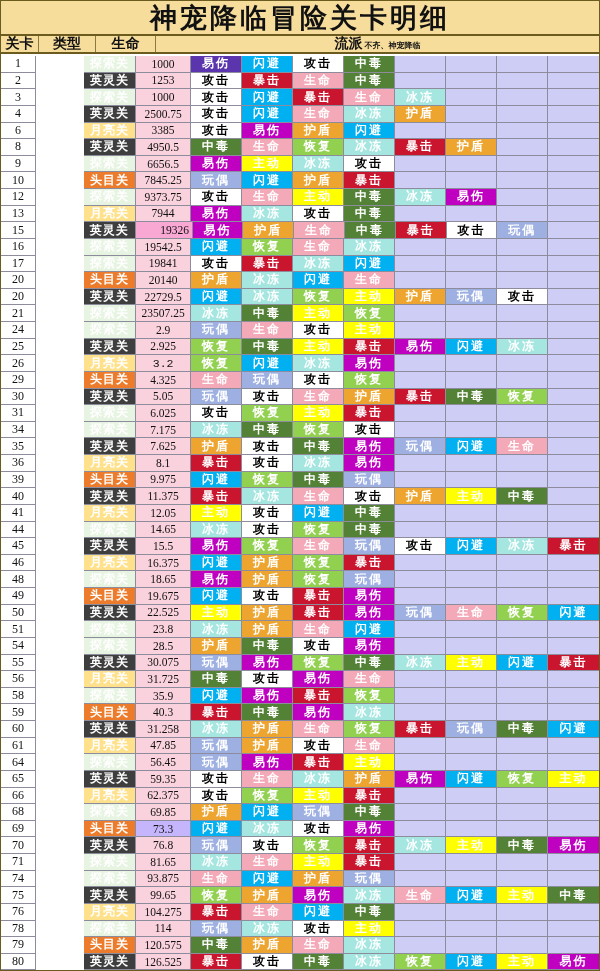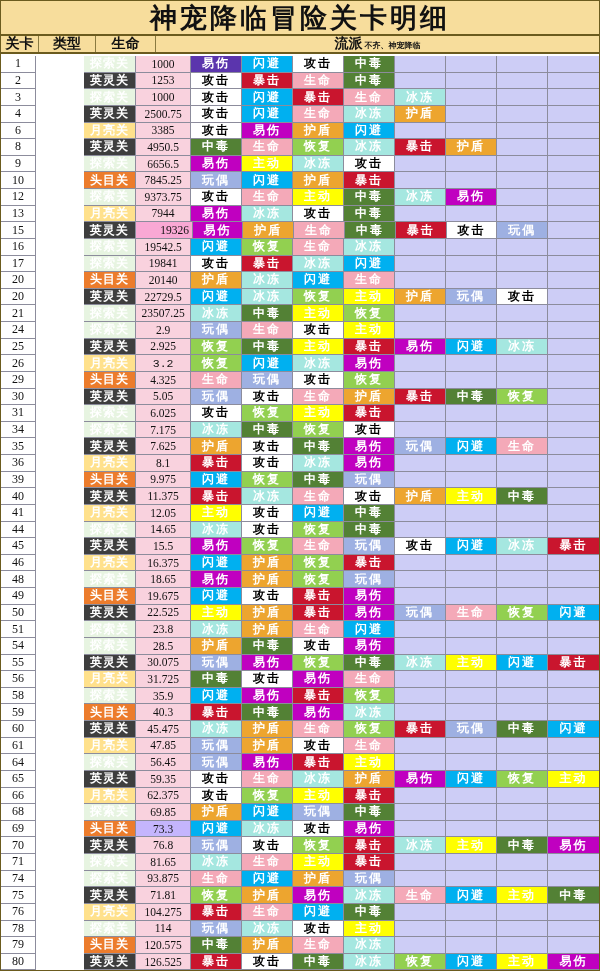--- a/index.html
+++ b/index.html
@@ -599,21 +599,21 @@
         <div class="cell c-chip" style="background: rgb(192, 0, 192); color: rgb(255, 255, 255);">易伤</div>
         <div class="cell c-chip" style="background: rgb(165, 231, 224); color: rgb(255, 255, 255);">冰冻</div>
         <div class="cell c-chip empty" style="background: rgb(205, 205, 246);"></div>
         <div class="cell c-chip empty" style="background: rgb(205, 205, 246);"></div>
         <div class="cell c-chip empty" style="background: rgb(205, 205, 246);"></div>
         <div class="cell c-chip empty" style="background: rgb(205, 205, 246);"></div>
       </div>
       <div class="row">
         <div class="cell c-level" style="background: rgb(255, 255, 255); color: rgb(17, 17, 17);">60</div>
         <div class="cell c-type" style="background: rgb(62, 62, 62); color: rgb(255, 255, 255);">英灵关</div>
-        <div class="cell c-hp" style="background: rgb(249, 210, 222); color: rgb(17, 17, 17);">45.475</div>
+        <div class="cell c-hp" style="background: rgb(249, 210, 222); color: rgb(17, 17, 17);">31.258</div>
         <div class="cell c-chip" style="background: rgb(165, 231, 224); color: rgb(255, 255, 255);">冰冻</div>
         <div class="cell c-chip" style="background: rgb(237, 165, 47); color: rgb(255, 255, 255);">护盾</div>
         <div class="cell c-chip" style="background: rgb(244, 169, 184); color: rgb(255, 255, 255);">生命</div>
         <div class="cell c-chip" style="background: rgb(146, 208, 80); color: rgb(255, 255, 255);">恢复</div>
         <div class="cell c-chip" style="background: rgb(201, 21, 46); color: rgb(255, 255, 255);">暴击</div>
         <div class="cell c-chip" style="background: rgb(158, 176, 226); color: rgb(255, 255, 255);">玩偶</div>
         <div class="cell c-chip" style="background: rgb(83, 129, 53); color: rgb(255, 255, 255);">中毒</div>
         <div class="cell c-chip" style="background: rgb(0, 176, 240); color: rgb(255, 255, 255);">闪避</div>
       </div>
       <div class="row">
@@ -729,21 +729,21 @@
         <div class="cell c-chip" style="background: rgb(237, 165, 47); color: rgb(255, 255, 255);">护盾</div>
         <div class="cell c-chip" style="background: rgb(158, 176, 226); color: rgb(255, 255, 255);">玩偶</div>
         <div class="cell c-chip empty" style="background: rgb(205, 205, 246);"></div>
         <div class="cell c-chip empty" style="background: rgb(205, 205, 246);"></div>
         <div class="cell c-chip empty" style="background: rgb(205, 205, 246);"></div>
         <div class="cell c-chip empty" style="background: rgb(205, 205, 246);"></div>
       </div>
       <div class="row">
         <div class="cell c-level" style="background: rgb(255, 255, 255); color: rgb(17, 17, 17);">75</div>
         <div class="cell c-type" style="background: rgb(62, 62, 62); color: rgb(255, 255, 255);">英灵关</div>
-        <div class="cell c-hp" style="background: rgb(249, 210, 222); color: rgb(17, 17, 17);">71.81</div>
+        <div class="cell c-hp" style="background: rgb(249, 210, 222); color: rgb(17, 17, 17);">99.65</div>
         <div class="cell c-chip" style="background: rgb(146, 208, 80); color: rgb(255, 255, 255);">恢复</div>
         <div class="cell c-chip" style="background: rgb(237, 165, 47); color: rgb(255, 255, 255);">护盾</div>
         <div class="cell c-chip" style="background: rgb(192, 0, 192); color: rgb(255, 255, 255);">易伤</div>
         <div class="cell c-chip" style="background: rgb(165, 231, 224); color: rgb(255, 255, 255);">冰冻</div>
         <div class="cell c-chip" style="background: rgb(244, 169, 184); color: rgb(255, 255, 255);">生命</div>
         <div class="cell c-chip" style="background: rgb(0, 176, 240); color: rgb(255, 255, 255);">闪避</div>
         <div class="cell c-chip" style="background: rgb(255, 255, 0); color: rgb(255, 255, 255);">主动</div>
         <div class="cell c-chip" style="background: rgb(83, 129, 53); color: rgb(255, 255, 255);">中毒</div>
       </div>
       <div class="row">

